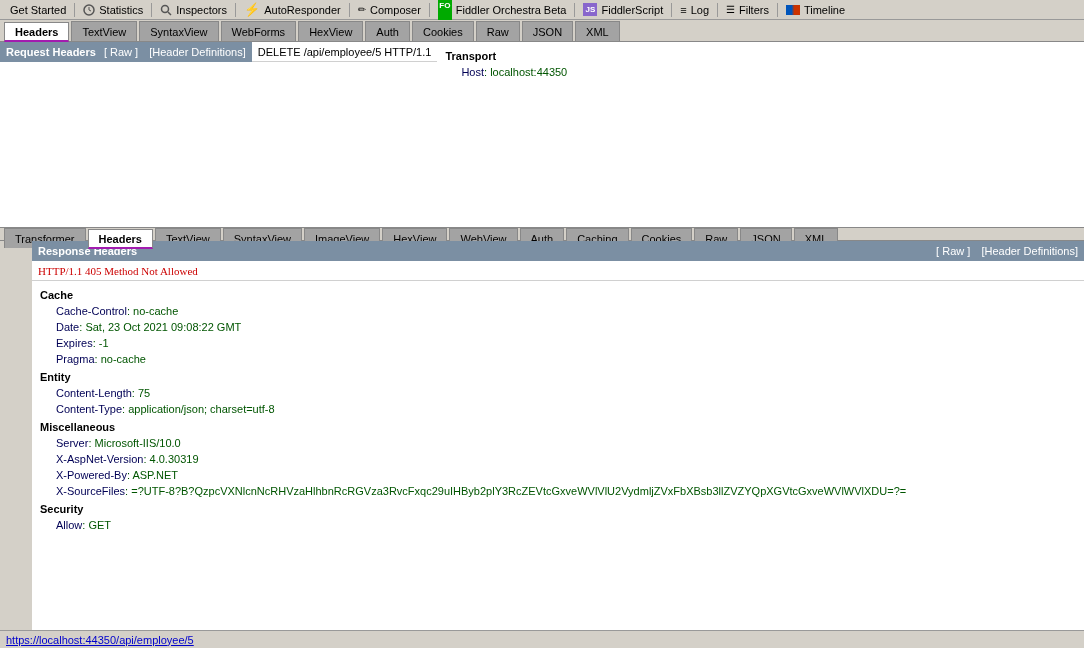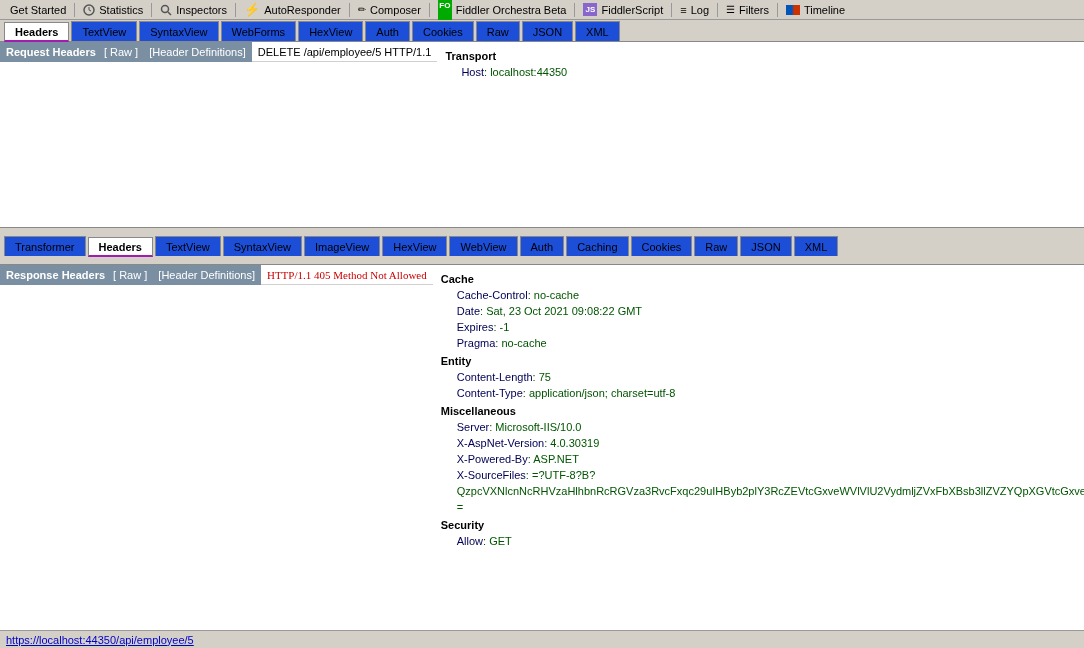--- a/index.html
+++ b/index.html
@@ -33,21 +33,21 @@
       align-items: flex-end;
       background: #d4d0c8;
       border-bottom: 1px solid #888;
       padding: 0 4px;
       height: 22px;
     }
     .tab {
       padding: 2px 10px;
       border: 1px solid #888;
       border-bottom: none;
-      background: #1d4ed8;
+      background: #a3a3a3;
       cursor: pointer;
       font-size: 11px;
       margin-right: 2px;
       height: 20px;
       display: flex;
       align-items: center;
     }
     .tab.active {
       background: #fff;
       border-bottom: 2px solid #a21caf;
@@ -114,21 +114,22 @@
       line-height: 16px;
     }
     .header-key { color: #000055; }
     .header-val { color: #005500; }
 
     
     #response-panel {
       background: #fff;
       flex: 1;
       display: flex;
-      flex-direction: row;
+      flex-direction: column;
+      margin-left: 32px;
     }
 
     .response-status-line {
       background: #fff;
       border-bottom: 1px solid #d0d0d0;
       padding: 2px 6px;
       font-size: 11px;
       color: #cc0000;
       height: 20px;
       display: flex;
@@ -159,26 +160,26 @@
 
     .main-container {
       display: flex;
       flex-direction: column;
       height: calc(648px - 20px - 18px);
     }
 
     
     .response-tabs-row {
       display: flex;
-      align-items: center;
+      align-items: flex-start;
       background: #d4d0c8;
       border-bottom: 1px solid #888;
       border-top: 1px solid #888;
       padding: 0 4px;
-      height: 38px;
+      height: 14px;
     }
   </style>
 </head>
 <body>
 
 <div id="toolbar">
   <div class="toolbar-item">
     <span>Get Started</span>
   </div>
   <div class="toolbar-sep"></div>

